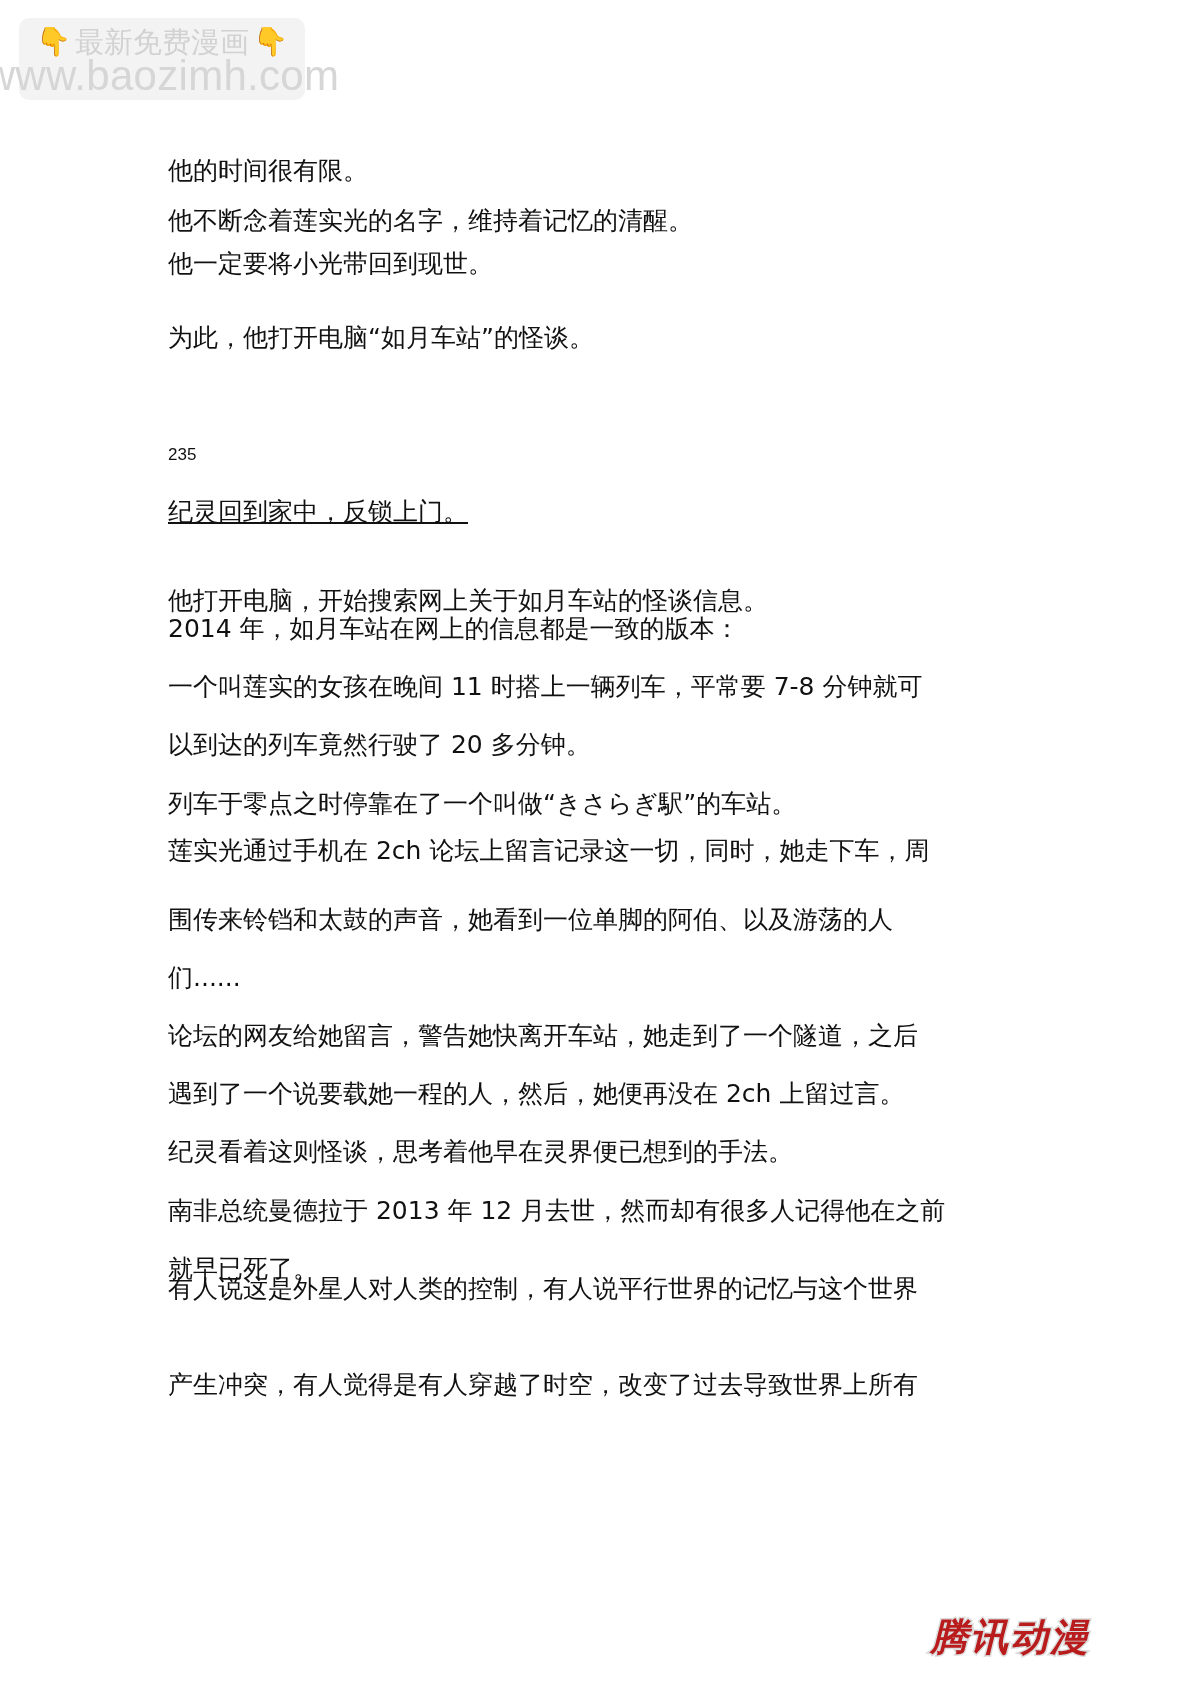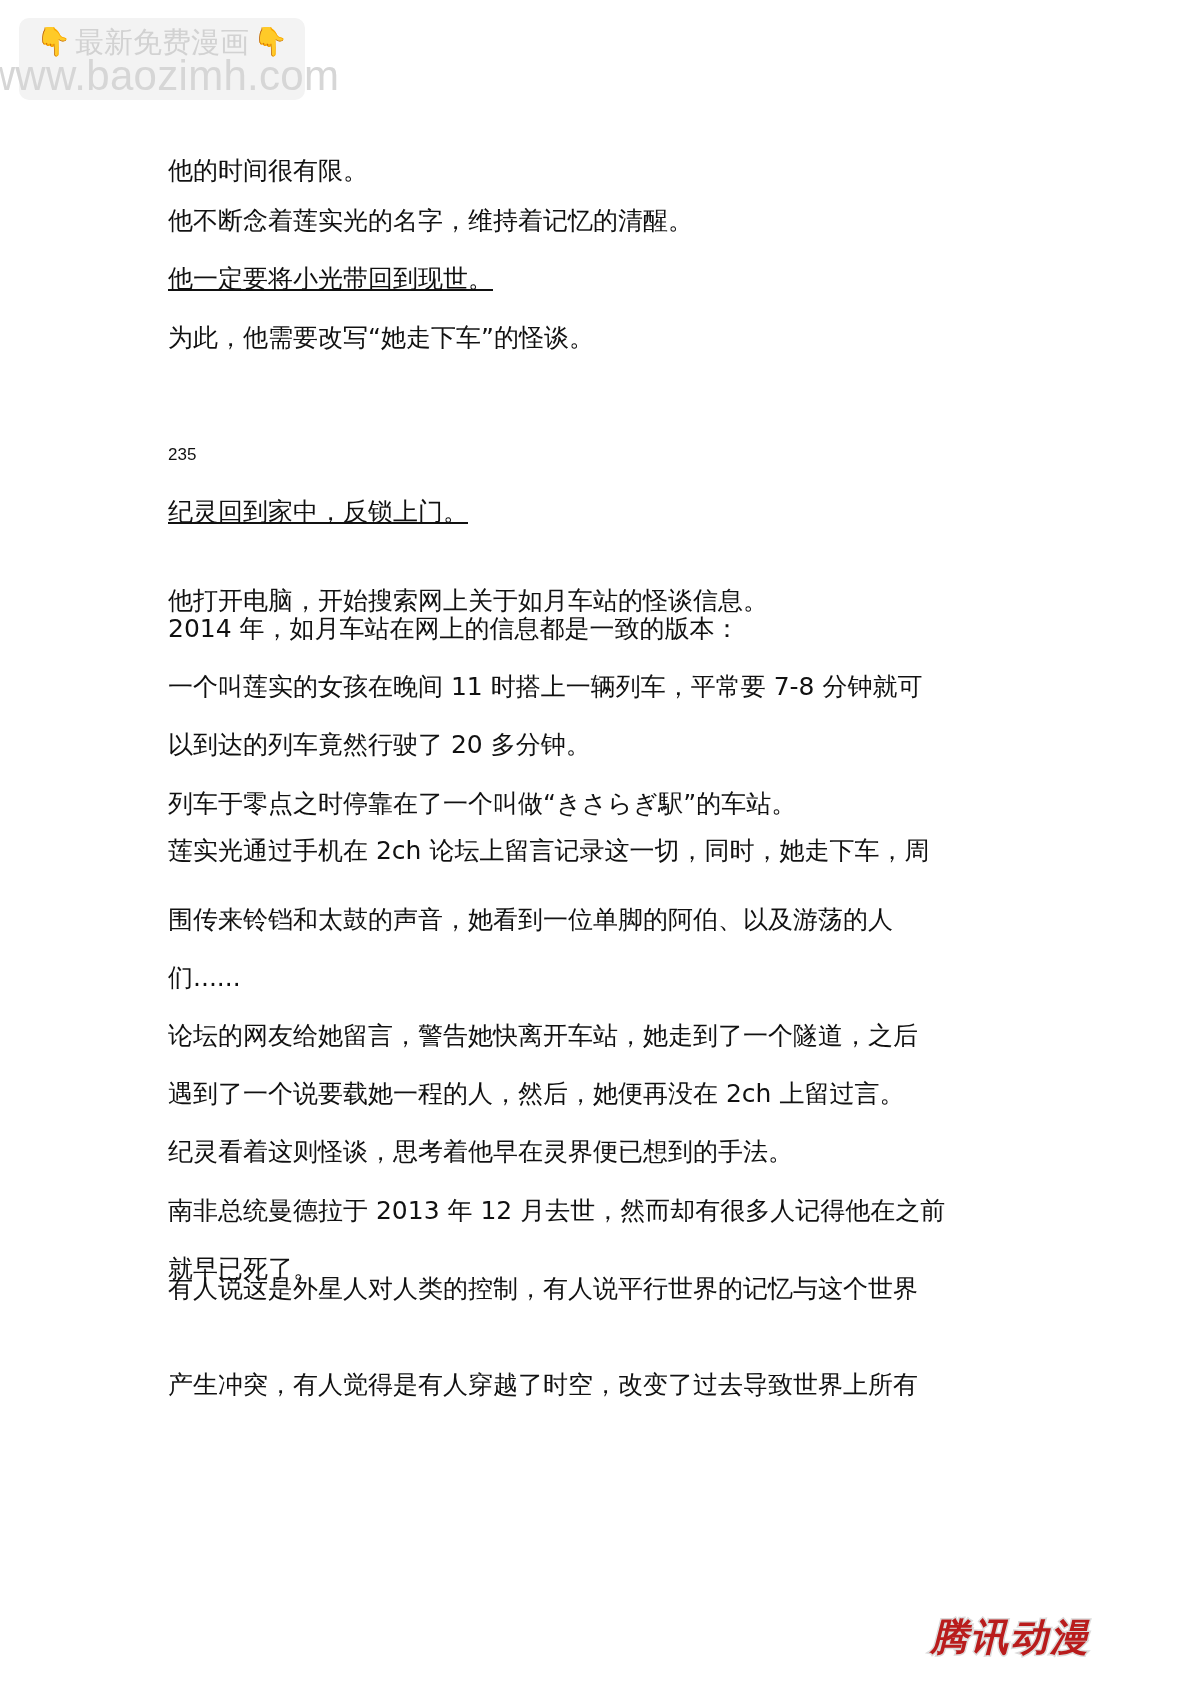--- a/index.html
+++ b/index.html
@@ -34,22 +34,22 @@
     <span class="wm-hand">👇</span>
     <span>最新免费漫画</span>
     <span class="wm-hand">👇</span>
   </div>
   <div class="wm-line2">www.baozimh.com</div>
 </div>
 
 <div class="page" id="page">
     <div class="line" style="top: 148px; margin-top: 8px;">他的时间很有限。</div>
     <div class="line" style="top: 206px;">他不断念着莲实光的名字，维持着记忆的清醒。</div>
-    <div class="line" style="top: 264px; text-decoration: underline;">他一定要将小光带回到现世。</div>
-    <div class="line" style="top: 323px;">为此，他需要改写“她走下车”的怪谈。</div>
+    <div class="line" style="top: 249px;">他一定要将小光带回到现世。</div>
+    <div class="line" style="top: 323px;">为此，他打开电脑“如月车站”的怪谈。</div>
     <div class="line chapter" style="top: 440px;">235</div>
     <div class="line" style="top: 497px; text-decoration: underline;">纪灵回到家中，反锁上门。</div>
     <div class="line" style="top: 586px;">他打开电脑，开始搜索网上关于如月车站的怪谈信息。</div>
     <div class="line" style="top: 614px;">2014 年，如月车站在网上的信息都是一致的版本：</div>
     <div class="line" style="top: 672px;">一个叫莲实的女孩在晚间 11 时搭上一辆列车，平常要 7-8 分钟就可</div>
     <div class="line" style="top: 730px;">以到达的列车竟然行驶了 20 多分钟。</div>
     <div class="line" style="top: 789px;">列车于零点之时停靠在了一个叫做“きさらぎ駅”的车站。</div>
     <div class="line" style="top: 836px;">莲实光通过手机在 2ch 论坛上留言记录这一切，同时，她走下车，周</div>
     <div class="line" style="top: 905px;">围传来铃铛和太鼓的声音，她看到一位单脚的阿伯、以及游荡的人</div>
     <div class="line" style="top: 963px;">们......</div>

